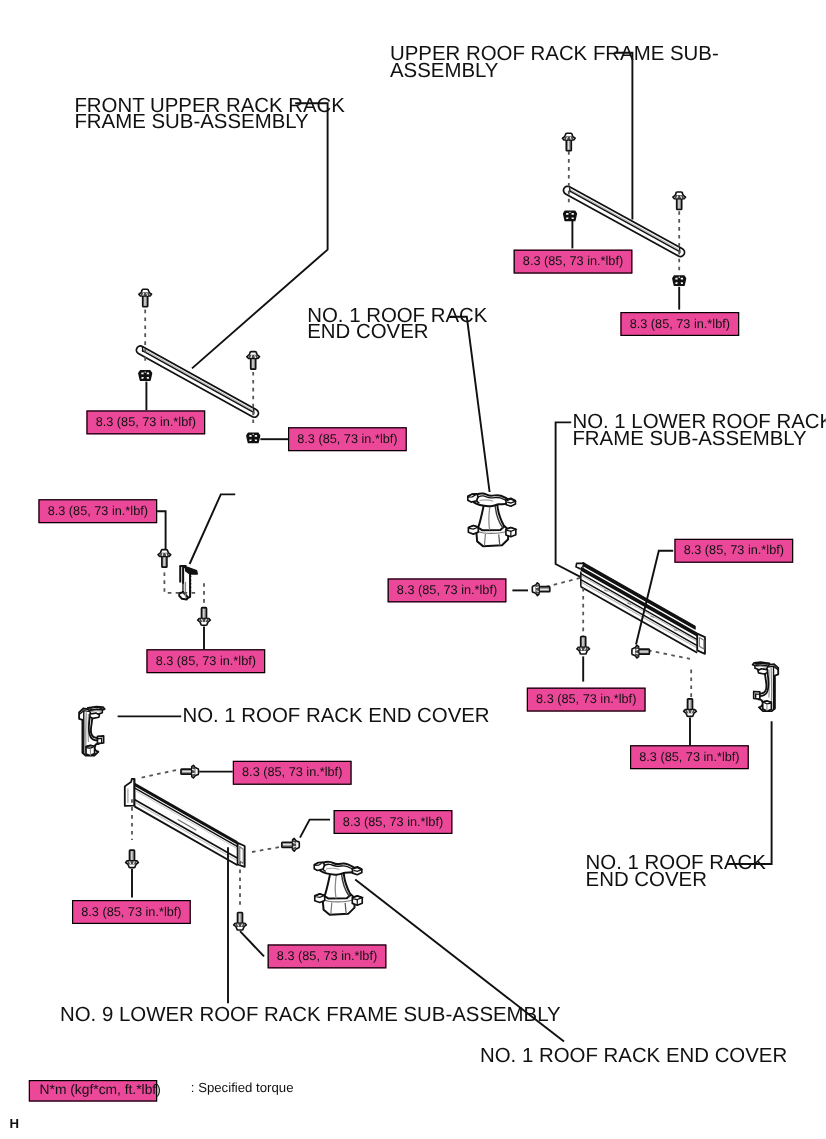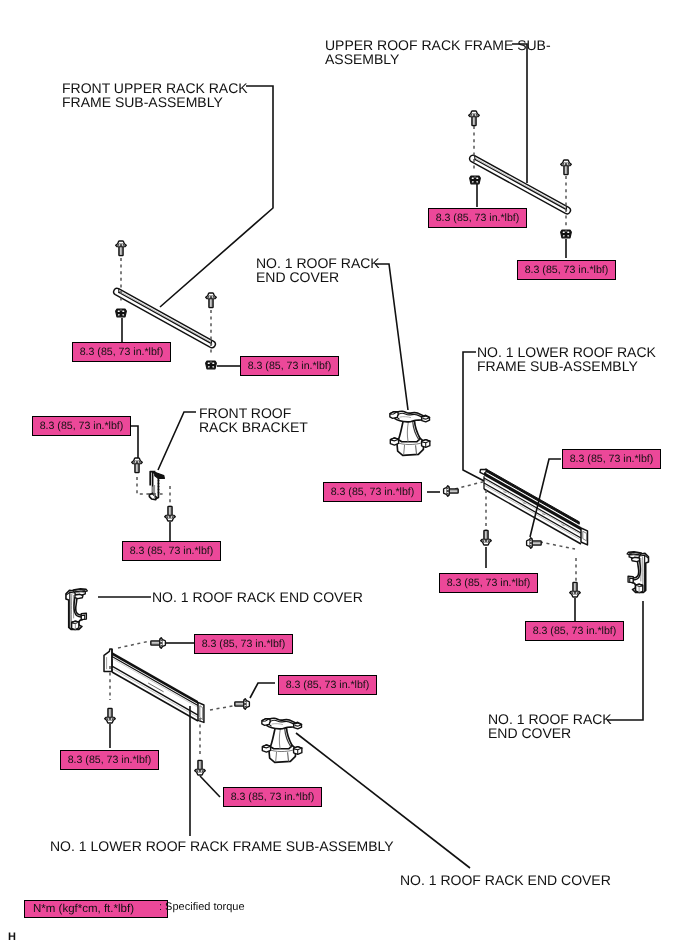--- a/index.html
+++ b/index.html
@@ -3,21 +3,21 @@
 <meta charset="utf-8">
 <title>Roof Rack Exploded View</title>
 <style>
   html,body{margin:0;padding:0;background:#fff;}
   body{width:688px;height:949px;overflow:hidden;
        font-family:"Liberation Sans",sans-serif;color:#000;
        -webkit-font-smoothing:antialiased;
        text-rendering:geometricPrecision;}
   #stage{position:relative;width:688px;height:949px;background:#fff;}
   svg#art{position:absolute;left:0;top:0;}
-  .lbl{position:absolute;font-size:14px;line-height:14.2px;white-space:pre;color:#111;}
+  .lbl{position:absolute;font-size:17px;line-height:14.2px;white-space:pre;color:#111;}
   .tbox{position:absolute;box-sizing:border-box;border:1.5px solid #000;background:#ec4899;
         font-size:10.6px;white-space:nowrap;display:flex;align-items:center;
         justify-content:center;color:#111;}
   .legend-note{position:absolute;font-size:11px;color:#111;white-space:nowrap;}
   #legend-box{justify-content:flex-start;padding-left:8px;font-size:11.5px;}
   .pagemark{position:absolute;font-size:11px;font-weight:bold;color:#111;}
 </style>
 </head>
 <body>
 
@@ -419,35 +419,34 @@
 <path d="M 293.58 723.57 L 297.72 722.28 L 301.40 724.12 L 301.58 727.06 L 297.72 728.90 L 293.86 727.62 Z" fill="#fff" stroke="#111" stroke-width="1.38" stroke-linejoin="round"></path>
 <path d="M 294.22 724.12 L 297.72 723.02 L 301.40 724.67 L 297.72 726.14 L 294.59 725.41" fill="none" stroke="#111" stroke-width="1.06"></path>
 </g>
 <path d="M 296.0 733.0 L 470.0 868.0" fill="none" stroke="#111" stroke-width="1.6" stroke-linejoin="miter" stroke-linecap="butt"></path>
 
   </svg>
 <div class="lbl" style="left: 325px; top: 38px;"><div>UPPER ROOF RACK FRAME SUB-</div><div>ASSEMBLY</div></div>
     <div class="lbl" style="left: 62px; top: 81px;"><div>FRONT UPPER RACK RACK</div><div>FRAME SUB-ASSEMBLY</div></div>
     <div class="lbl" style="left: 256px; top: 256px;"><div>NO. 1 ROOF RACK</div><div>END COVER</div></div>
     <div class="lbl" style="left: 477px; top: 345px;"><div>NO. 1 LOWER ROOF RACK</div><div>FRAME SUB-ASSEMBLY</div></div>
-    <div class="lbl" style="left: 199px; top: 406px;"><div>FRONT ROOF</div><div>RACK BRACKET</div></div>
     <div class="lbl" style="left: 152px; top: 590px;"><div>NO. 1 ROOF RACK END COVER</div></div>
     <div class="lbl" style="left: 488px; top: 712px;"><div>NO. 1 ROOF RACK</div><div>END COVER</div></div>
-    <div class="lbl" style="left: 50px; top: 839px;"><div>NO. 1 LOWER ROOF RACK FRAME SUB-ASSEMBLY</div></div>
+    <div class="lbl" style="left: 50px; top: 839px;"><div>NO. 9 LOWER ROOF RACK FRAME SUB-ASSEMBLY</div></div>
     <div class="lbl" style="left: 400px; top: 873px;"><div>NO. 1 ROOF RACK END COVER</div></div>
     <div class="tbox" style="left: 72px; top: 342px; width: 99px; height: 20px;">8.3 (85, 73 in.*lbf)</div>
     <div class="tbox" style="left: 240px; top: 356px; width: 99px; height: 20px;">8.3 (85, 73 in.*lbf)</div>
     <div class="tbox" style="left: 428px; top: 208px; width: 99px; height: 20px;">8.3 (85, 73 in.*lbf)</div>
     <div class="tbox" style="left: 517px; top: 260px; width: 99px; height: 20px;">8.3 (85, 73 in.*lbf)</div>
     <div class="tbox" style="left: 32px; top: 416px; width: 99px; height: 20px;">8.3 (85, 73 in.*lbf)</div>
     <div class="tbox" style="left: 122px; top: 541px; width: 99px; height: 20px;">8.3 (85, 73 in.*lbf)</div>
     <div class="tbox" style="left: 323px; top: 482px; width: 99px; height: 20px;">8.3 (85, 73 in.*lbf)</div>
     <div class="tbox" style="left: 562px; top: 449px; width: 99px; height: 20px;">8.3 (85, 73 in.*lbf)</div>
     <div class="tbox" style="left: 439px; top: 573px; width: 99px; height: 20px;">8.3 (85, 73 in.*lbf)</div>
     <div class="tbox" style="left: 525px; top: 621px; width: 99px; height: 20px;">8.3 (85, 73 in.*lbf)</div>
     <div class="tbox" style="left: 194px; top: 634px; width: 99px; height: 20px;">8.3 (85, 73 in.*lbf)</div>
     <div class="tbox" style="left: 278px; top: 675px; width: 99px; height: 20px;">8.3 (85, 73 in.*lbf)</div>
     <div class="tbox" style="left: 60px; top: 750px; width: 99px; height: 20px;">8.3 (85, 73 in.*lbf)</div>
     <div class="tbox" style="left: 223px; top: 787px; width: 99px; height: 20px;">8.3 (85, 73 in.*lbf)</div>
-    <div class="tbox" id="legend-box" style="left: 24px; top: 900px; width: 144px; height: 18px;">N*m (kgf*cm, ft.*lbf)</div>
+    <div class="tbox" id="legend-box" style="left: 24px; top: 900px; width: 107px; height: 18px;">N*m (kgf*cm, ft.*lbf)</div>
     <div class="legend-note" style="left: 159px; top: 901px;">: Specified torque</div>
     <div class="pagemark" style="left: 8px; top: 931px;">H</div>
   </div>
 
 </body></html>

